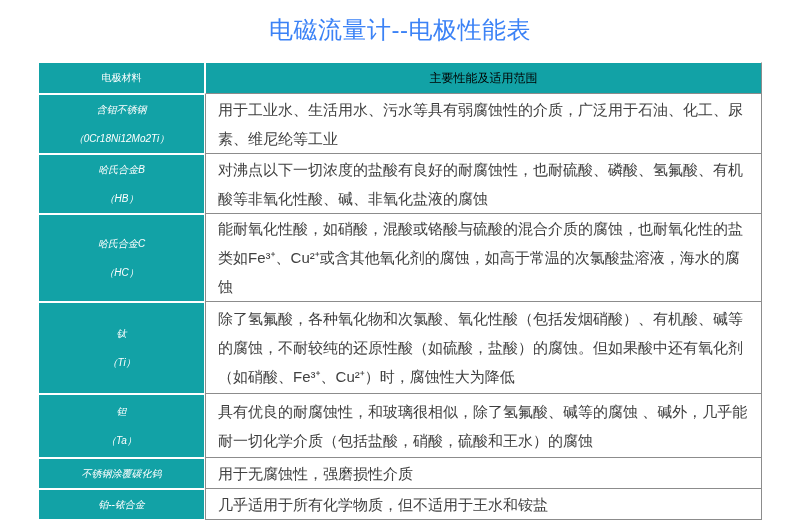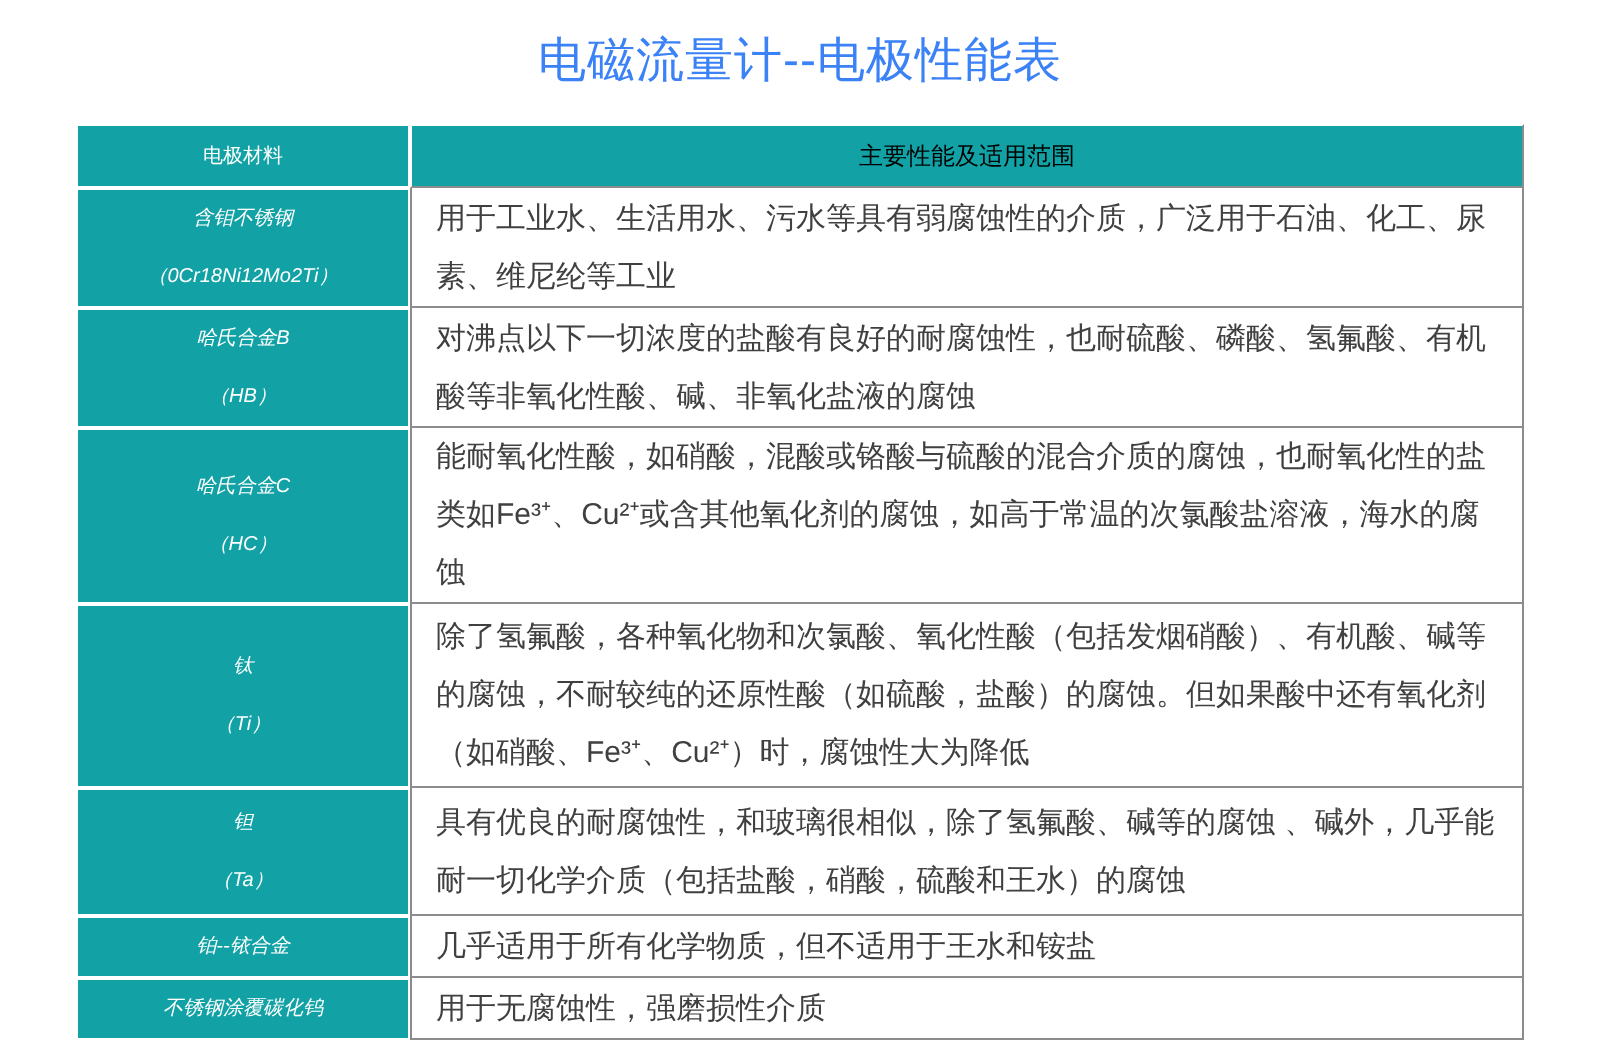--- a/index.html
+++ b/index.html
@@ -124,27 +124,27 @@
       </tr>
       <tr style="height:64px">
         <td class="mat">
           <span class="line">钽</span>
           <span class="line">（Ta）</span>
         </td>
         <td class="desc">具有优良的耐腐蚀性，和玻璃很相似，除了氢氟酸、碱等的腐蚀 、碱外，几乎能耐一切化学介质（包括盐酸，硝酸，硫酸和王水）的腐蚀</td>
       </tr>
       <tr style="height:28px">
         <td class="mat">
+          <span class="line">不锈钢涂覆碳化钨</span>
+
+        </td>
+        <td class="desc">用于无腐蚀性，强磨损性介质</td>
+      </tr>
+      <tr style="height:28px">
+        <td class="mat">
           <span class="line">铂--铱合金</span>
 
         </td>
         <td class="desc">几乎适用于所有化学物质，但不适用于王水和铵盐</td>
-      </tr>
-      <tr style="height:28px">
-        <td class="mat">
-          <span class="line">不锈钢涂覆碳化钨</span>
-
-        </td>
-        <td class="desc">用于无腐蚀性，强磨损性介质</td>
       </tr>
     </tbody>
   </table>
 </div>
 
 </body></html>

